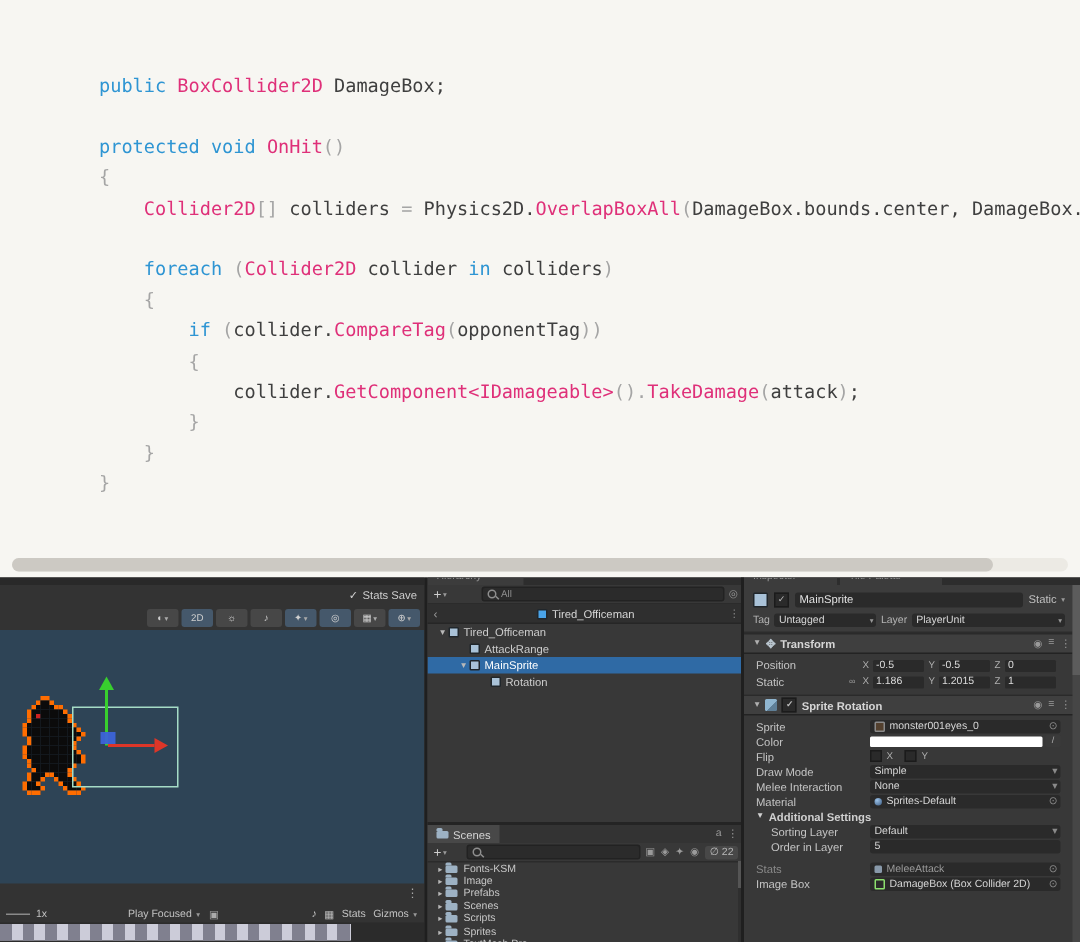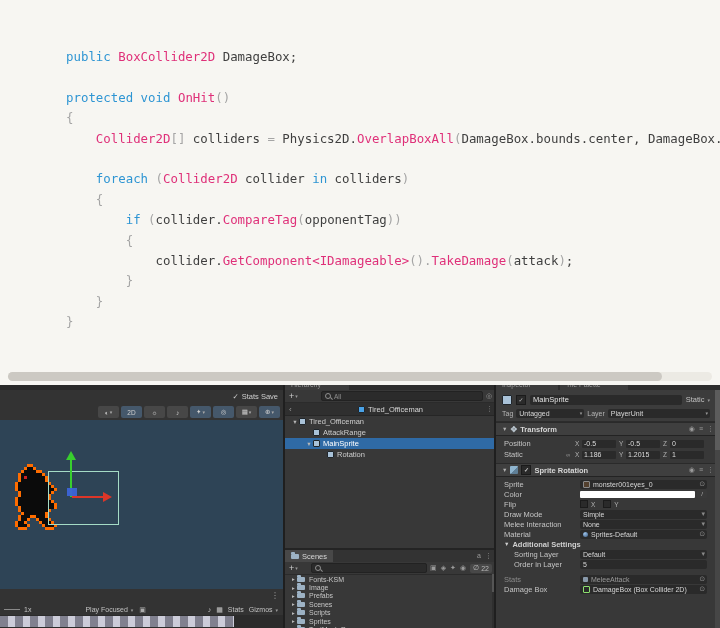--- a/index.html
+++ b/index.html
@@ -707,21 +707,21 @@
       <div class="rows" id="melee-rows">
           <div class="irow">
             <span class="ilabel dis">Stats</span>
             <span class="vbox dis">
               <span class="obj-ic oi-script"></span>
               <span>MeleeAttack</span>
               <span class="picker">⊙</span>
             </span>
           </div>
           <div class="irow">
-            <span class="ilabel">Damage Box</span>
+            <span class="ilabel">Image Box</span>
             <span class="vbox">
               <span class="obj-ic oi-boxcollider"></span>
               <span>DamageBox (Box Collider 2D)</span>
               <span class="picker">⊙</span>
             </span>
           </div>
         </div>
 
       <div id="insp-scroll">
           <div class="thumb"></div>

